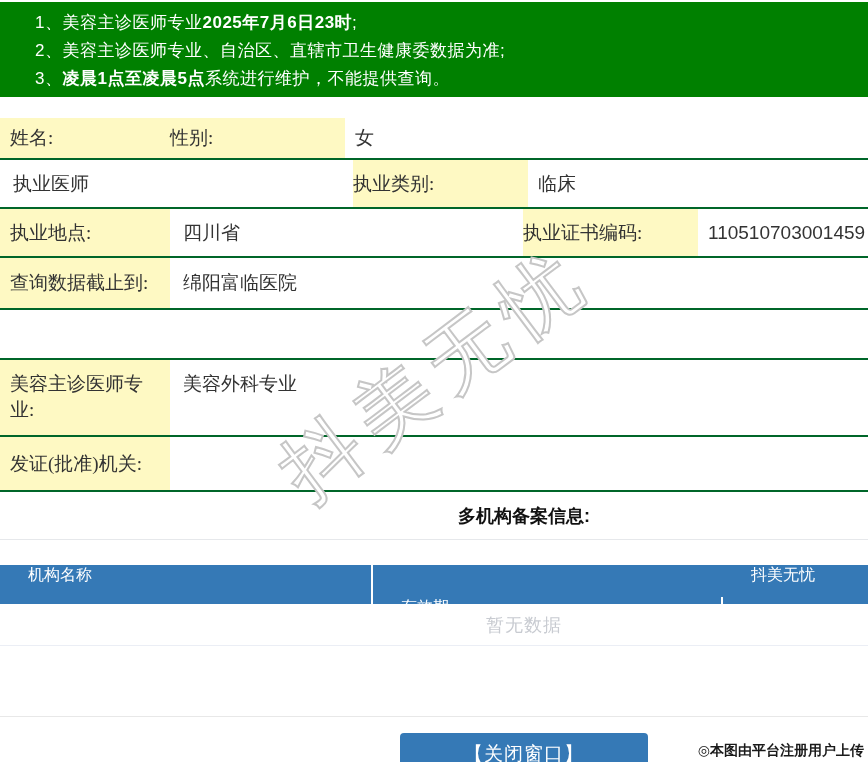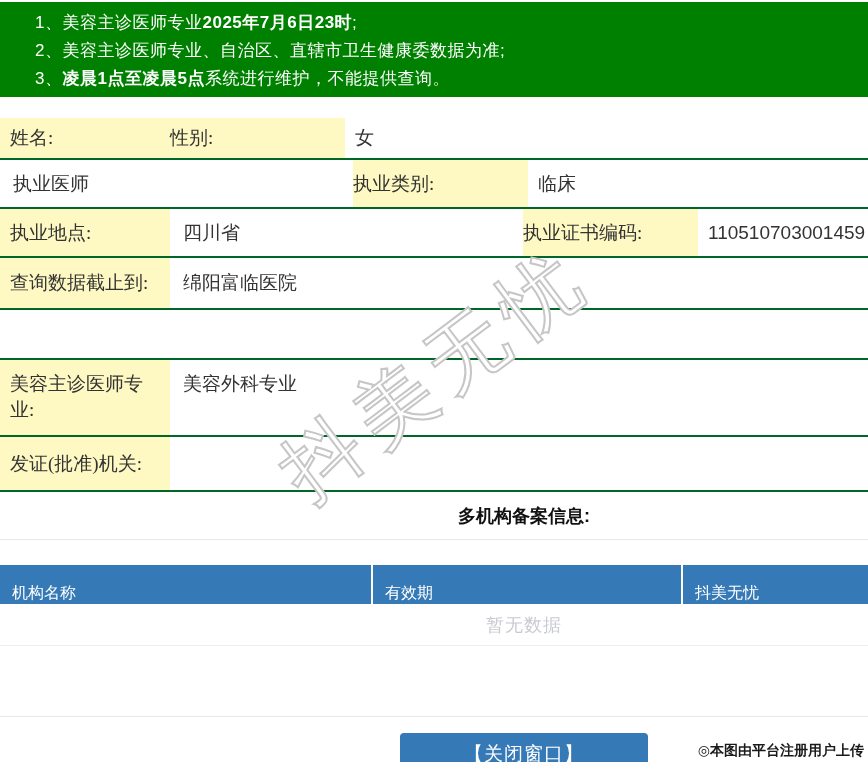--- a/index.html
+++ b/index.html
@@ -36,23 +36,23 @@
   
   .section-head {
     width:1048px; height:48px; display:flex; align-items:center; justify-content:center;
     font-size:18px; font-weight:bold; color:#111;
     border-bottom:1px solid #e6e8eb;
   }
 
   
   .reg-table { margin-top:25px; width:1048px; }
   .reg-head { display:flex; height:39px; background:#3579b6; color:#fff; font-size:16px; }
-  .reg-th { display:flex; align-items:flex-end; padding-left:12px; }
+  .reg-th { display:flex; align-items:flex-start; padding-left:28px; }
   .reg-th.c1 { width:373px; border-right:2px solid #fff; }
-  .reg-th.c2 { width:310px; border-right:2px solid #fff; }
+  .reg-th.c2 { width:350px; border-right:2px solid #fff;margin-top:32px; }
   .reg-th.c3 { flex:1; }
   .reg-empty {
     height:42px; display:flex; align-items:center; justify-content:center;
     color:#c8cbd1; font-size:18px; letter-spacing:1px;
     border-bottom:1px solid #ebeef5;
   }
   .spacer { width:1048px; height:71px; border-bottom:1px solid #e8e8e8; }
 
   
   .btn-wrap { width:1048px; padding-top:16px; display:flex; justify-content:center; }

